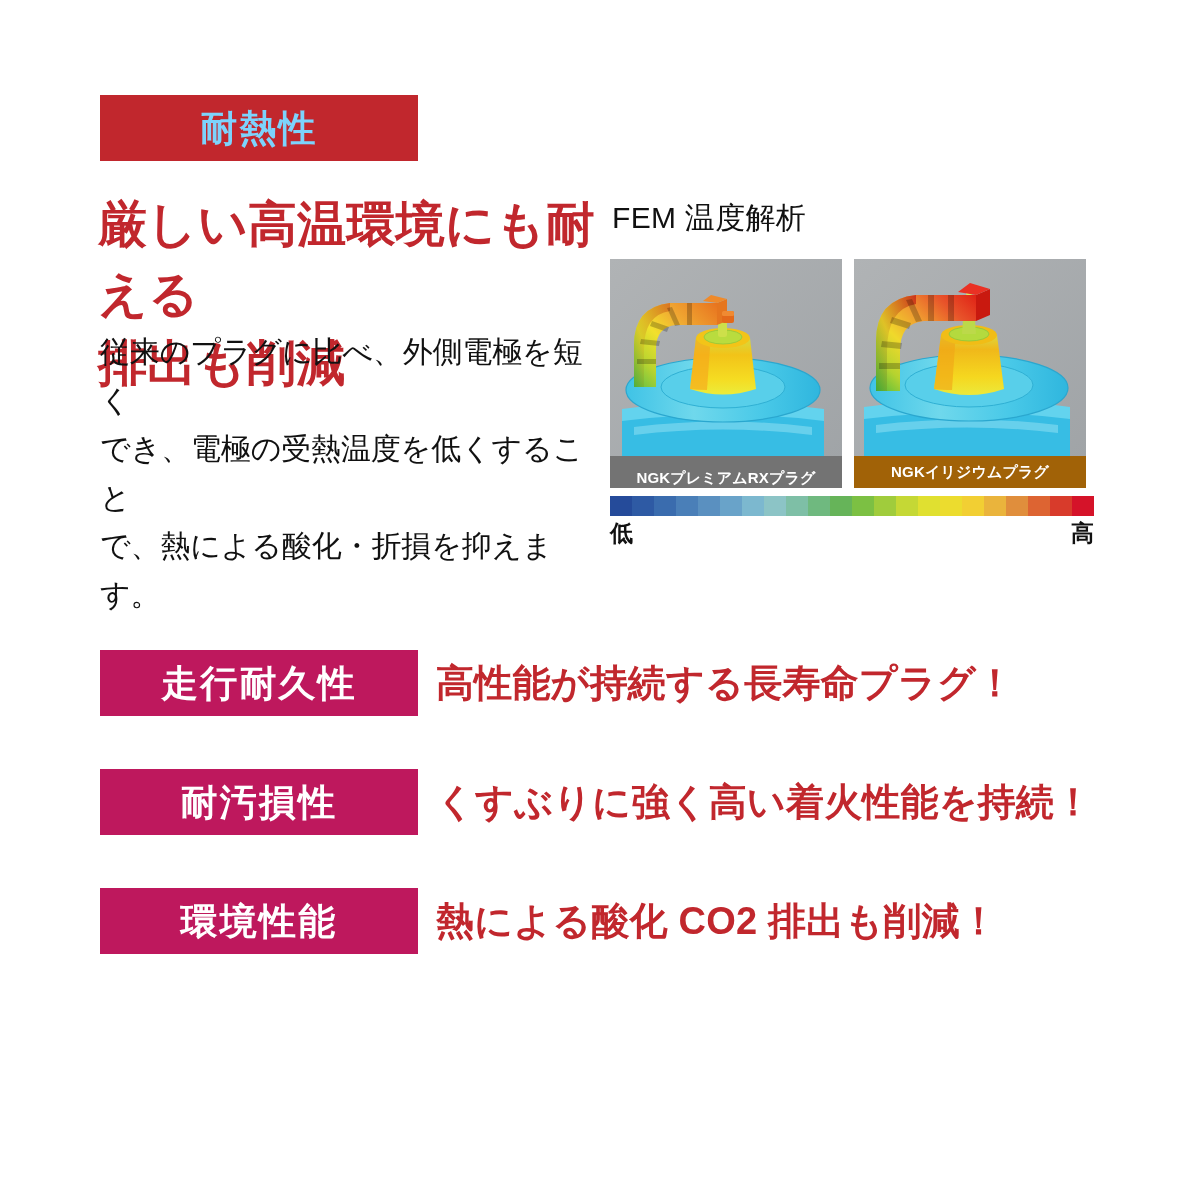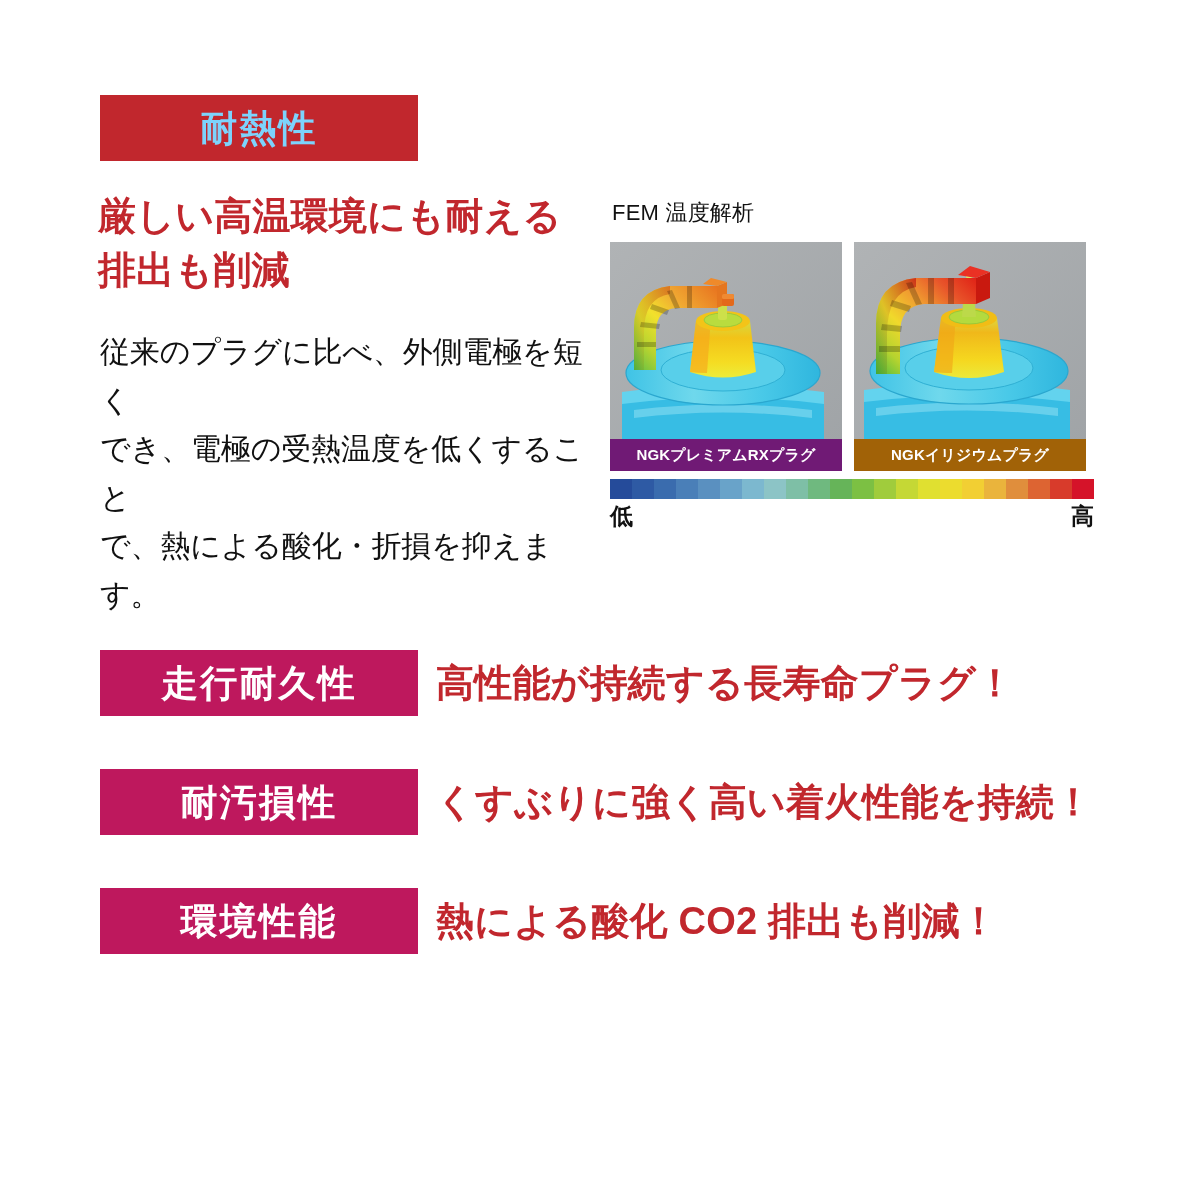--- a/index.html
+++ b/index.html
@@ -45,21 +45,21 @@
     height: 66px;
     font-size: 37px;
   }
 
   #heading-heat {
     position: absolute;
     left: 98px;
     top: 190px;
     width: 500px;
     color: #c1272d;
-    font-size: 38px;
+    font-size: 49px;
     font-weight: 700;
     line-height: 1.42;
     letter-spacing: 0.005em;
   }
 
   #body-heat {
     position: absolute;
     left: 100px;
     top: 328px;
     width: 490px;
@@ -71,25 +71,25 @@
   }
 
   
   #fem-block {
     position: absolute;
     left: 610px;
     top: 198px;
     width: 484px;
   }
   #fem-title {
-    font-size: 22px;
+    font-size: 30px;
     font-weight: 400;
     color: #111111;
     letter-spacing: 0.01em;
-    margin: 0 0 14px 2px;
+    margin: 0 0 20px 2px;
   }
   .fem-panels {
     display: flex;
     gap: 12px;
   }
   .fem-panel {
     position: relative;
     width: 232px;
     height: 229px;
     background: #a9acae;
@@ -263,21 +263,21 @@
 
           <g opacity="0.22" fill="#000">
             <path d="M27,100 L46,100 L46,105 L27,105 Z"></path>
             <path d="M31,80 L50,82 L49,87 L30,85 Z"></path>
             <path d="M42,62 L59,68 L57,73 L40,67 Z"></path>
             <path d="M62,48 L70,66 L65,67 L57,49 Z"></path>
             <path d="M82,44 L82,66 L77,66 L77,44 Z"></path>
           </g>
         </svg>
 
-        <div class="fem-caption cap-red" style="background: #701a75;">
+        <div class="fem-caption cap-red" style="background: #737373; align-items: flex-end;">
           <span>NGKプレミアムRXプラグ</span>
         </div>
       </div>
 
       <div class="fem-panel">
         <svg class="plug-svg" viewBox="0 0 232 229" preserveAspectRatio="none">
           <defs>
             <linearGradient id="lgArmB" x1="0" y1="1" x2="1" y2="0">
               <stop offset="0%" stop-color="#4fbb3f"></stop>
               <stop offset="18%" stop-color="#b6d32f"></stop>

